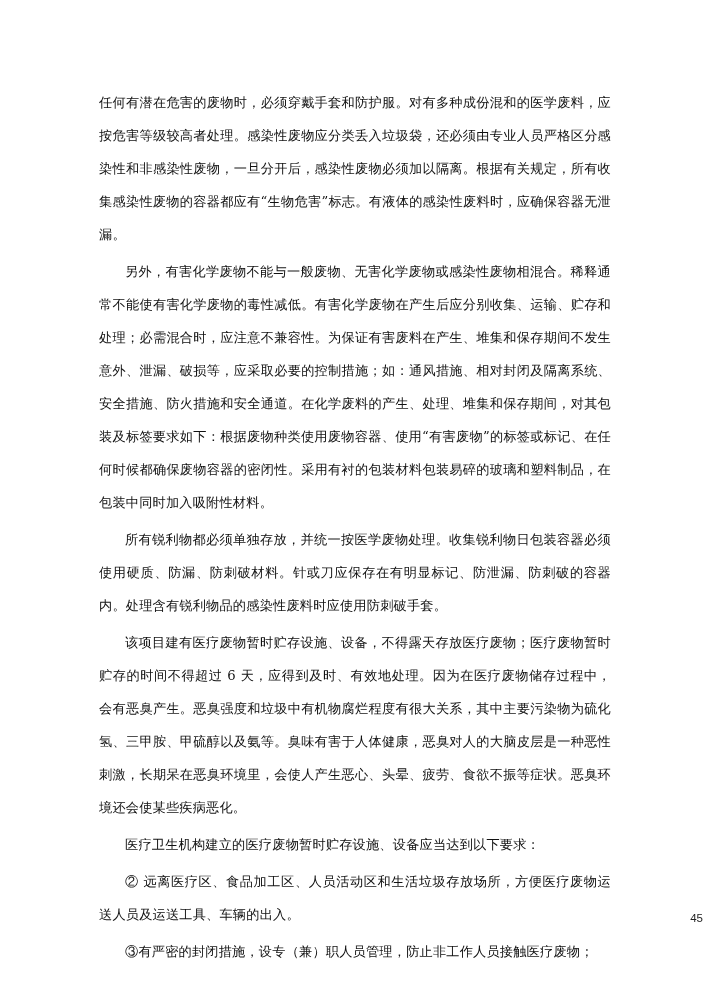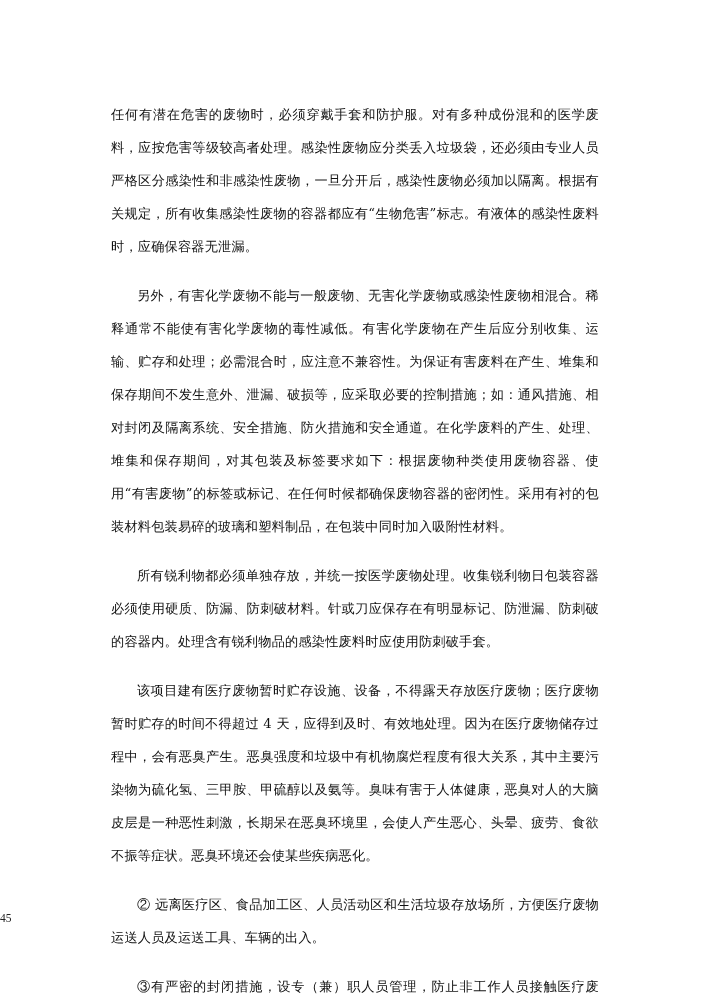--- a/index.html
+++ b/index.html
@@ -23,48 +23,49 @@
     height: 994px;
     background: #ffffff;
   }
   .content {
     position: absolute;
     left: 95px;
     top: 82px;
     width: 520px;
   }
   p.para {
-    margin: 16px;
+    margin: 4px;
     font-size: 13.2px;
     line-height: 33px;
     text-align: justify;
     text-justify: inter-ideograph;
     letter-spacing: 0.2px;
     color: #111111;
   }
   p.indent {
     text-indent: 26px;
   }
   .page-number {
     position: absolute;
     left: 0;
     top: 912px;
     width: 703px;
-    text-align: left;
+    text-align: right;
     font-size: 11.5px;
     color: #222222;
-    font-family: Liberation Serif, serif;
+    font-family: Liberation Sans, sans-serif;
   }
 </style>
 </head>
 <body>
 
 <div class="page">
   <div class="content">
     <p class="para">任何有潜在危害的废物时，必须穿戴手套和防护服。对有多种成份混和的医学废料，应按危害等级较高者处理。感染性废物应分类丢入垃圾袋，还必须由专业人员严格区分感染性和非感染性废物，一旦分开后，感染性废物必须加以隔离。根据有关规定，所有收集感染性废物的容器都应有“生物危害”标志。有液体的感染性废料时，应确保容器无泄漏。</p>
     <p class="para indent">另外，有害化学废物不能与一般废物、无害化学废物或感染性废物相混合。稀释通常不能使有害化学废物的毒性减低。有害化学废物在产生后应分别收集、运输、贮存和处理；必需混合时，应注意不兼容性。为保证有害废料在产生、堆集和保存期间不发生意外、泄漏、破损等，应采取必要的控制措施；如：通风措施、相对封闭及隔离系统、安全措施、防火措施和安全通道。在化学废料的产生、处理、堆集和保存期间，对其包装及标签要求如下：根据废物种类使用废物容器、使用“有害废物”的标签或标记、在任何时候都确保废物容器的密闭性。采用有衬的包装材料包装易碎的玻璃和塑料制品，在包装中同时加入吸附性材料。</p>
     <p class="para indent">所有锐利物都必须单独存放，并统一按医学废物处理。收集锐利物日包装容器必须使用硬质、防漏、防刺破材料。针或刀应保存在有明显标记、防泄漏、防刺破的容器内。处理含有锐利物品的感染性废料时应使用防刺破手套。</p>
-    <p class="para indent">该项目建有医疗废物暂时贮存设施、设备，不得露天存放医疗废物；医疗废物暂时贮存的时间不得超过 4 天，应得到及时、有效地处理。因为在医疗废物储存过程中，会有恶臭产生。恶臭强度和垃圾中有机物腐烂程度有很大关系，其中主要污染物为硫化氢、三甲胺、甲硫醇以及氨等。臭味有害于人体健康，恶臭对人的大脑皮层是一种恶性刺激，长期呆在恶臭环境里，会使人产生恶心、头晕、疲劳、食欲不振等症状。恶臭环境还会使某些疾病恶化。</p>
+    <p class="para indent">该项目建有医疗废物暂时贮存设施、设备，不得露天存放医疗废物；医疗废物暂时贮存的时间不得超过 6 天，应得到及时、有效地处理。因为在医疗废物储存过程中，会有恶臭产生。恶臭强度和垃圾中有机物腐烂程度有很大关系，其中主要污染物为硫化氢、三甲胺、甲硫醇以及氨等。臭味有害于人体健康，恶臭对人的大脑皮层是一种恶性刺激，长期呆在恶臭环境里，会使人产生恶心、头晕、疲劳、食欲不振等症状。恶臭环境还会使某些疾病恶化。</p>
+    <p class="para indent">医疗卫生机构建立的医疗废物暂时贮存设施、设备应当达到以下要求：</p>
     <p class="para indent">② 远离医疗区、食品加工区、人员活动区和生活垃圾存放场所，方便医疗废物运送人员及运送工具、车辆的出入。</p>
     <p class="para indent">③有严密的封闭措施，设专（兼）职人员管理，防止非工作人员接触医疗废物；</p>
   </div>
   <div class="page-number">45</div>
 </div>
 
 </body></html>

